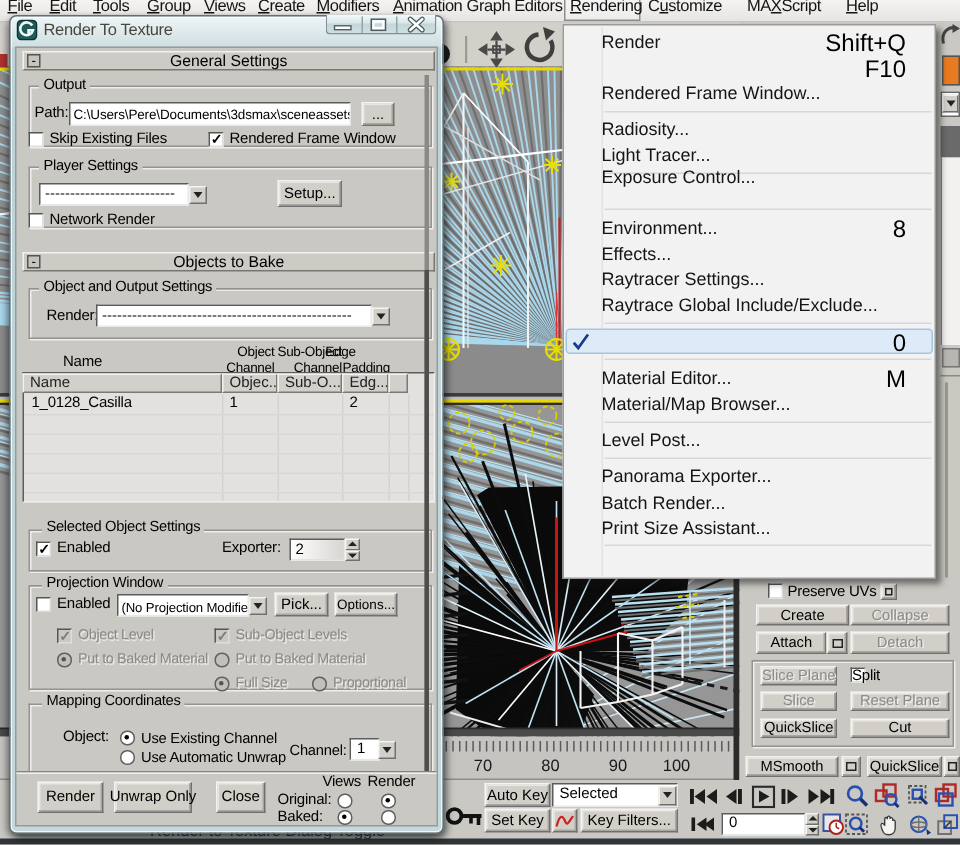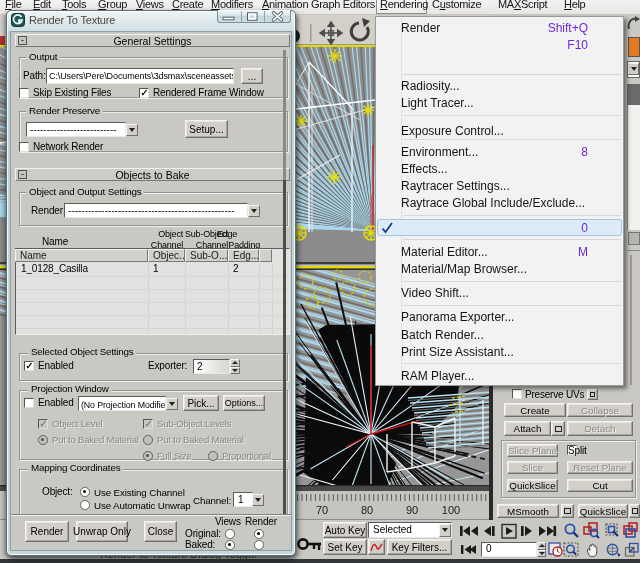--- a/index.html
+++ b/index.html
@@ -15,21 +15,21 @@
 .cb.dis .ck{color:#7e7d7a}
 .rad{position:absolute;width:9.5px;height:9.5px;border-radius:50%;background:#fff;border:1.1px solid #606060}
 .rad.dis{background:#c2c0ba}
 .dot{position:absolute;left:2px;top:2px;width:3.4px;height:3.4px;border-radius:50%;background:#000}
 .rad.dis .dot{background:#555}
 .lbl{position:absolute;font-size:10px;letter-spacing:-0.15px;color:#000;white-space:nowrap}
 .lbl.dis{color:#8a8985;text-shadow:1px 1px 0 #e9e8e5;font-size:9.5px;letter-spacing:-0.2px}
 .ddbtn{position:absolute;background:#d2cfc9;border-top:1px solid #f4f3f1;border-left:1px solid #f4f3f1;border-right:1px solid #707070;border-bottom:1px solid #707070;display:flex;align-items:center;justify-content:center}
 .arr{width:0;height:0;border-left:3.5px solid transparent;border-right:3.5px solid transparent;border-top:4px solid #222}
 .mitem{position:absolute;left:26px;right:2px;height:17px;font-size:12px;color:#151515;display:flex;align-items:center}
-.mshort{position:absolute;right:36px;font-size:12px;color:#6d28d9}
+.mshort{position:absolute;right:20px;font-size:16px;color:#000000}
 .msep{position:absolute;left:28px;right:3px;height:1px;background:#d7d7d7}
 </style></head><body>
 <div class="abs" style="left:0;top:0;width:640px;height:15px;background:linear-gradient(#f4f3f2,#e7e5e3);border-bottom:1px solid #c8c6c3"></div>
 <div class="abs" style="left:5px;top:-2px;font-size:11px;color:#141414;letter-spacing:-0.3px"><span style="text-decoration:underline">F</span>ile</div>
 <div class="abs" style="left:33px;top:-2px;font-size:11px;color:#141414;letter-spacing:-0.3px"><span style="text-decoration:underline">E</span>dit</div>
 <div class="abs" style="left:62px;top:-2px;font-size:11px;color:#141414;letter-spacing:-0.3px"><span style="text-decoration:underline">T</span>ools</div>
 <div class="abs" style="left:98px;top:-2px;font-size:11px;color:#141414;letter-spacing:-0.3px"><span style="text-decoration:underline">G</span>roup</div>
 <div class="abs" style="left:136px;top:-2px;font-size:11px;color:#141414;letter-spacing:-0.3px"><span style="text-decoration:underline">V</span>iews</div>
 <div class="abs" style="left:172px;top:-2px;font-size:11px;color:#141414;letter-spacing:-0.3px"><span style="text-decoration:underline">C</span>reate</div>
 <div class="abs" style="left:211px;top:-2px;font-size:11px;color:#141414;letter-spacing:-0.3px"><span style="text-decoration:underline">M</span>odifiers</div>
@@ -779,21 +779,21 @@
 <div class="lbl" style="z-index:5;left:23px;top:70px">Path:</div>
 <div class="fld" style="z-index:5;left:46px;top:68px;width:188px;height:16px;padding:2px 2px;font-size:9px;letter-spacing:-0.1px">C:\Users\Pere\Documents\3dsmax\sceneassets</div>
 <div class="btn" style="z-index:5;left:241px;top:68px;width:22px;height:16px">...</div>
 <div class="cb" style="z-index:5;left:19px;top:88px"></div>
 <div class="lbl" style="z-index:5;left:33px;top:87px">Skip Existing Files</div>
 <div class="cb" style="z-index:5;left:139px;top:88px">
     <div class="ck">✓</div>
   </div>
 <div class="lbl" style="z-index:5;left:153px;top:87px">Rendered Frame Window</div>
 <div class="grp" style="z-index:5;left:19px;top:111px;width:269px;height:41px"></div>
-<div class="grplabel" style="z-index:5;left:26px;top:106px">Render Preserve</div>
+<div class="grplabel" style="z-index:5;left:26px;top:106px">Player Settings</div>
 <div class="fld" style="z-index:5;left:26px;top:122px;width:100px;height:15px;padding:1px 3px;font-size:10px;color:#222">--------------------------</div>
 <div class="ddbtn" style="z-index:5;left:126px;top:123.5px;width:12px;height:12px">
     <div class="arr"></div>
   </div>
 <div class="btn" style="z-index:5;left:185px;top:120px;width:43px;height:18px">Setup...</div>
 <div class="cb" style="z-index:5;left:19px;top:142px"></div>
 <div class="lbl" style="z-index:5;left:33px;top:141px">Network Render</div>
 <div class="abs" style="z-index:5;left:15px;top:168px;width:275px;height:13px;background:#cdcbc5;border-top:1px solid #f2f1ef;border-left:1px solid #f2f1ef;border-right:1px solid #77766f;border-bottom:1px solid #77766f;text-align:center;font-size:10.5px;line-height:12px;color:#000">Objects to Bake</div>
 <div class="abs" style="z-index:5;left:18px;top:170px;width:9px;height:9px;background:#c6c4be;border:1px solid #55544f;font-size:9px;line-height:7px;text-align:center">-</div>
 <div class="grp" style="z-index:5;left:19px;top:192px;width:269px;height:34px"></div>
@@ -906,41 +906,41 @@
     <div class="dot"></div>
   </div>
 <div class="rad" style="z-index:5;left:254px;top:540px"></div>
 <div class="abs" style="left:375px;top:16px;width:249px;height:370px;z-index:6;box-shadow:3px 3px 4px rgba(20,20,20,0.5)"></div>
 <div class="abs" style="left:375px;top:16px;width:249px;height:370px;background:#f2f2f2;border:1px solid #9a9a9a;z-index:7"></div>
 <div class="abs" style="left:401px;top:18px;width:1px;height:366px;background:#e2e2e2;z-index:7"></div>
 <div class="abs" style="left:375px;top:16px;width:249px;height:370px;z-index:8;overflow:hidden">
     <div class="mitem" style="top:3.0px">Render</div>
     <div class="mshort" style="top:5.2px">Shift+Q</div>
     <div class="mshort" style="top:22.4px">F10</div>
+    <div class="mitem" style="top:37.4px">Rendered Frame Window...</div>
     <div class="msep" style="top:57.6px"></div>
     <div class="mitem" style="top:78.8px">Light Tracer...</div>
     <div class="mitem" style="top:61.6px">Radiosity...</div>
     <div class="msep" style="top:99.0px"></div>
-    <div class="mitem" style="top:106px">Exposure Control...</div>
+    <div class="mitem" style="top:93px">Exposure Control...</div>
     <div class="msep" style="top:123.2px"></div>
     <div class="mitem" style="top:127.2px">Environment...</div>
     <div class="mshort" style="top:129.4px">8</div>
     <div class="mitem" style="top:144.4px">Effects...</div>
     <div class="mitem" style="top:161.6px">Raytracer Settings...</div>
     <div class="mitem" style="top:178.8px">Raytrace Global Include/Exclude...</div>
     <div class="msep" style="top:199.0px"></div>
     <div class="abs" style="left:2px;top:203.0px;right:2px;height:17.2px;background:#dcebf7;border:1px solid #a3c6e2;border-radius:3px"></div>
     <svg class="abs" style="left:6px;top:206.0px" width="13" height="12" viewBox="0 0 13 12">
       <path d="M1.5,6.5 L4.5,10 L11,1" fill="none" stroke="#1a3c8c" stroke-width="1.8"></path>
     </svg>
     <div class="mshort" style="top:205.2px">0</div>
     <div class="msep" style="top:223.2px"></div>
     <div class="mitem" style="top:227.2px">Material Editor...</div>
     <div class="mshort" style="top:229.4px">M</div>
     <div class="mitem" style="top:244.4px">Material/Map Browser...</div>
     <div class="msep" style="top:264.6px"></div>
-    <div class="mitem" style="top:268.6px">Video Shift...</div>
+    <div class="mitem" style="top:268.6px">Level Post...</div>
     <div class="msep" style="top:288.8px"></div>
     <div class="mitem" style="top:292.8px">Panorama Exporter...</div>
     <div class="mitem" style="top:310.0px">Batch Render...</div>
     <div class="mitem" style="top:327.2px">Print Size Assistant...</div>
     <div class="msep" style="top:347.4px"></div>
-    <div class="mitem" style="top:351.4px">RAM Player...</div>
   </div>
 </body></html>

